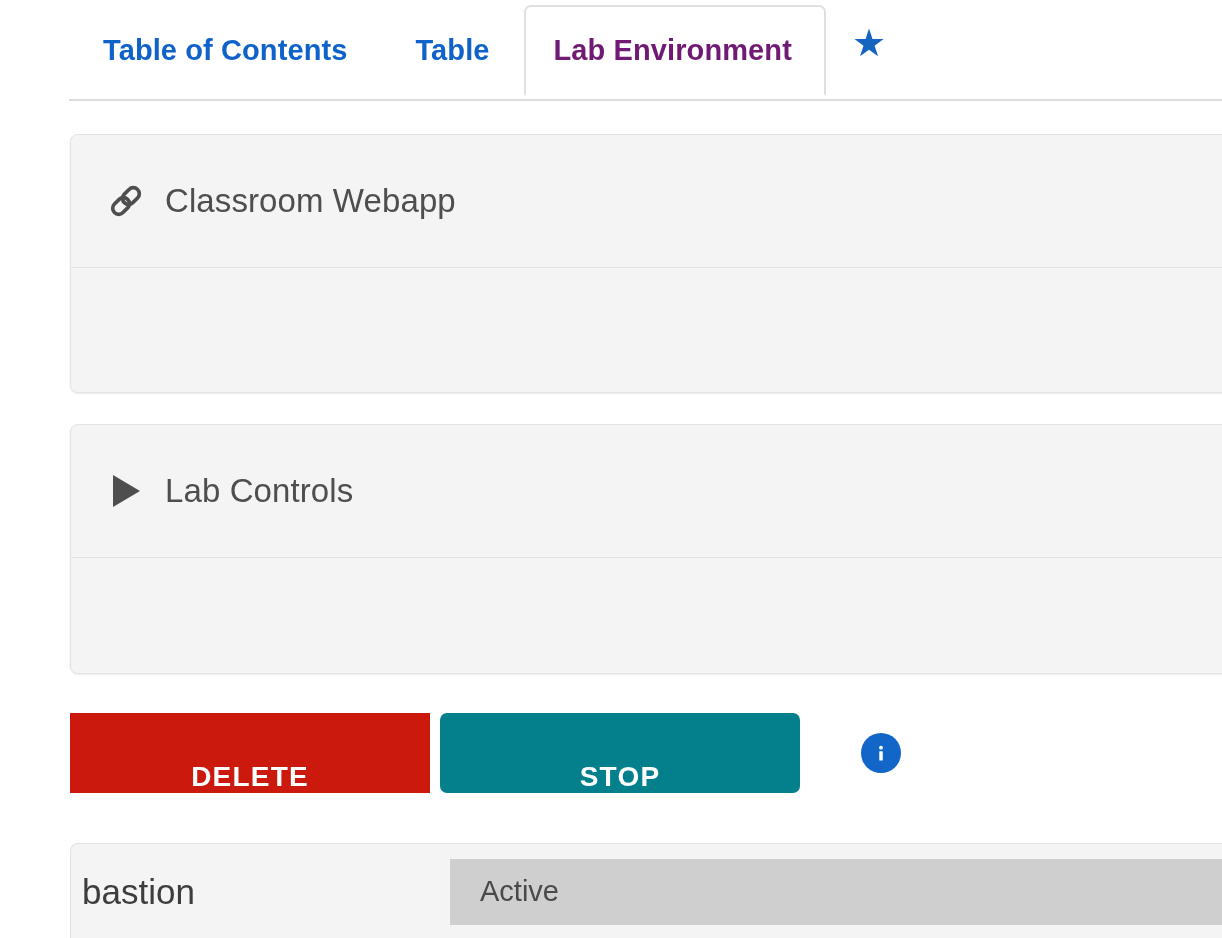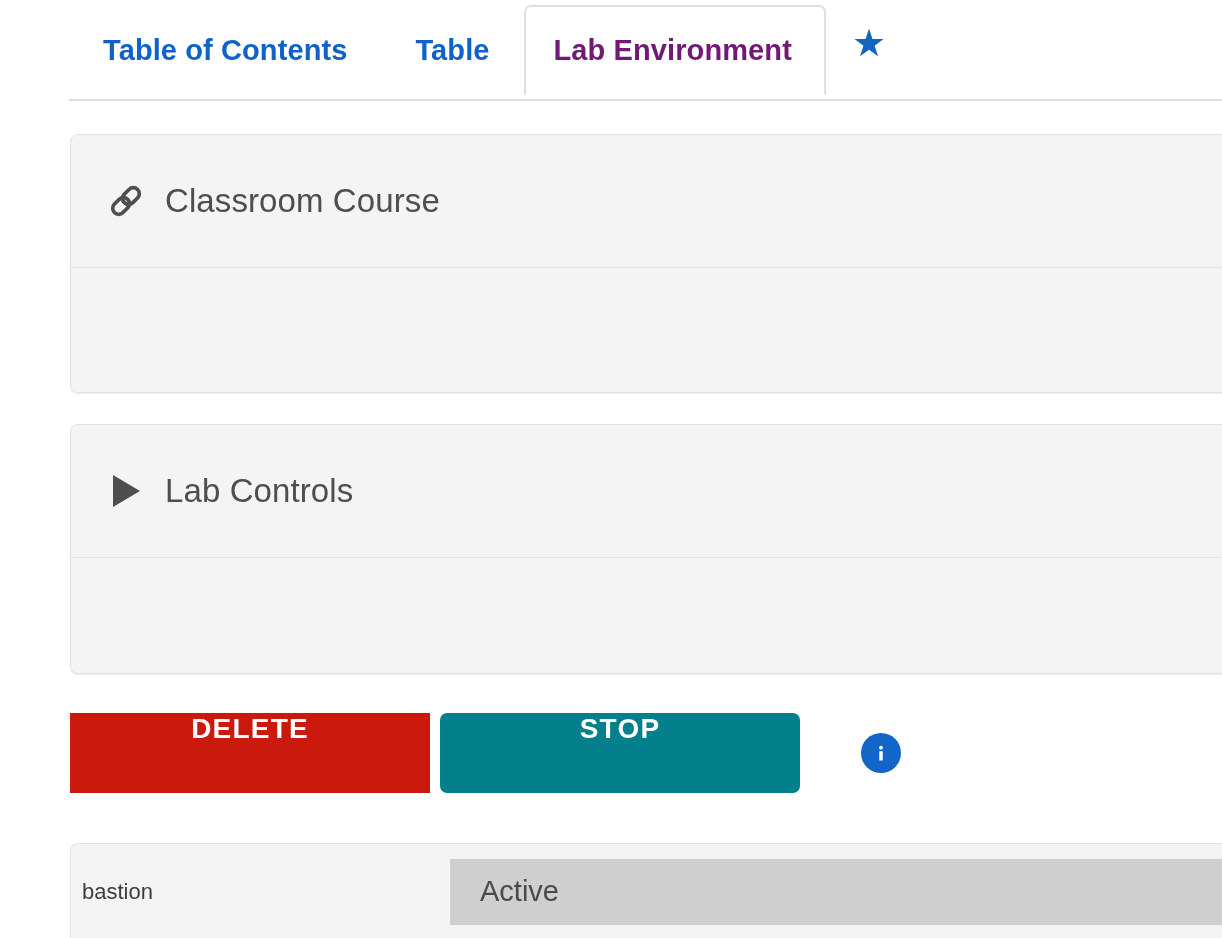--- a/index.html
+++ b/index.html
@@ -147,21 +147,21 @@
     width: 360px;
     height: 80px;
     border: none;
     color: #ffffff;
     font-family: "Liberation Sans", sans-serif;
     font-size: 28px;
     font-weight: bold;
     letter-spacing: 1.2px;
     cursor: pointer;
     display: flex;
-    align-items: flex-start;
+    align-items: flex-end;
     justify-content: center;
   }
 
   .btn-delete { background: #cb1a0d; }
   .btn-stop   { background: #04808c; margin-left: 10px; border-radius: 7px; }
 
   .info-btn {
     width: 40px;
     height: 40px;
     margin-left: 61px;
@@ -186,21 +186,21 @@
   }
 
   .bastion-row {
     display: flex;
     align-items: center;
     height: 95px;
     padding-left: 11px;
   }
 
   .bastion-name {
-    font-size: 22px;
+    font-size: 35px;
     color: #3d3d3d;
     width: 368px;
     flex: none;
     padding-left: 0;
   }
 
   .bastion-status {
     background: #cfcfcf;
     height: 66px;
     flex: 1;
@@ -240,21 +240,21 @@
 
     <div class="panel-header">
       <span class="panel-icon">
         <svg width="40" height="40" viewBox="0 0 24 24" aria-hidden="true">
           <g transform="rotate(-45 12 12)">
             <rect x="2.2" y="8.4" width="11.2" height="7.2" rx="3.6" fill="none" stroke="#4e4e4e" stroke-width="2.2"></rect>
             <rect x="10.6" y="8.4" width="11.2" height="7.2" rx="3.6" fill="none" stroke="#4e4e4e" stroke-width="2.2"></rect>
           </g>
         </svg>
       </span>
-      <span class="panel-title">Classroom Course</span>
+      <span class="panel-title">Classroom Webapp</span>
     </div>
 
     <div class="panel-body"></div>
   </div>
 
   <div class="panel" id="panel-controls">
 
     <div class="panel-header">
       <span class="panel-icon">
         <span class="tri"></span>

